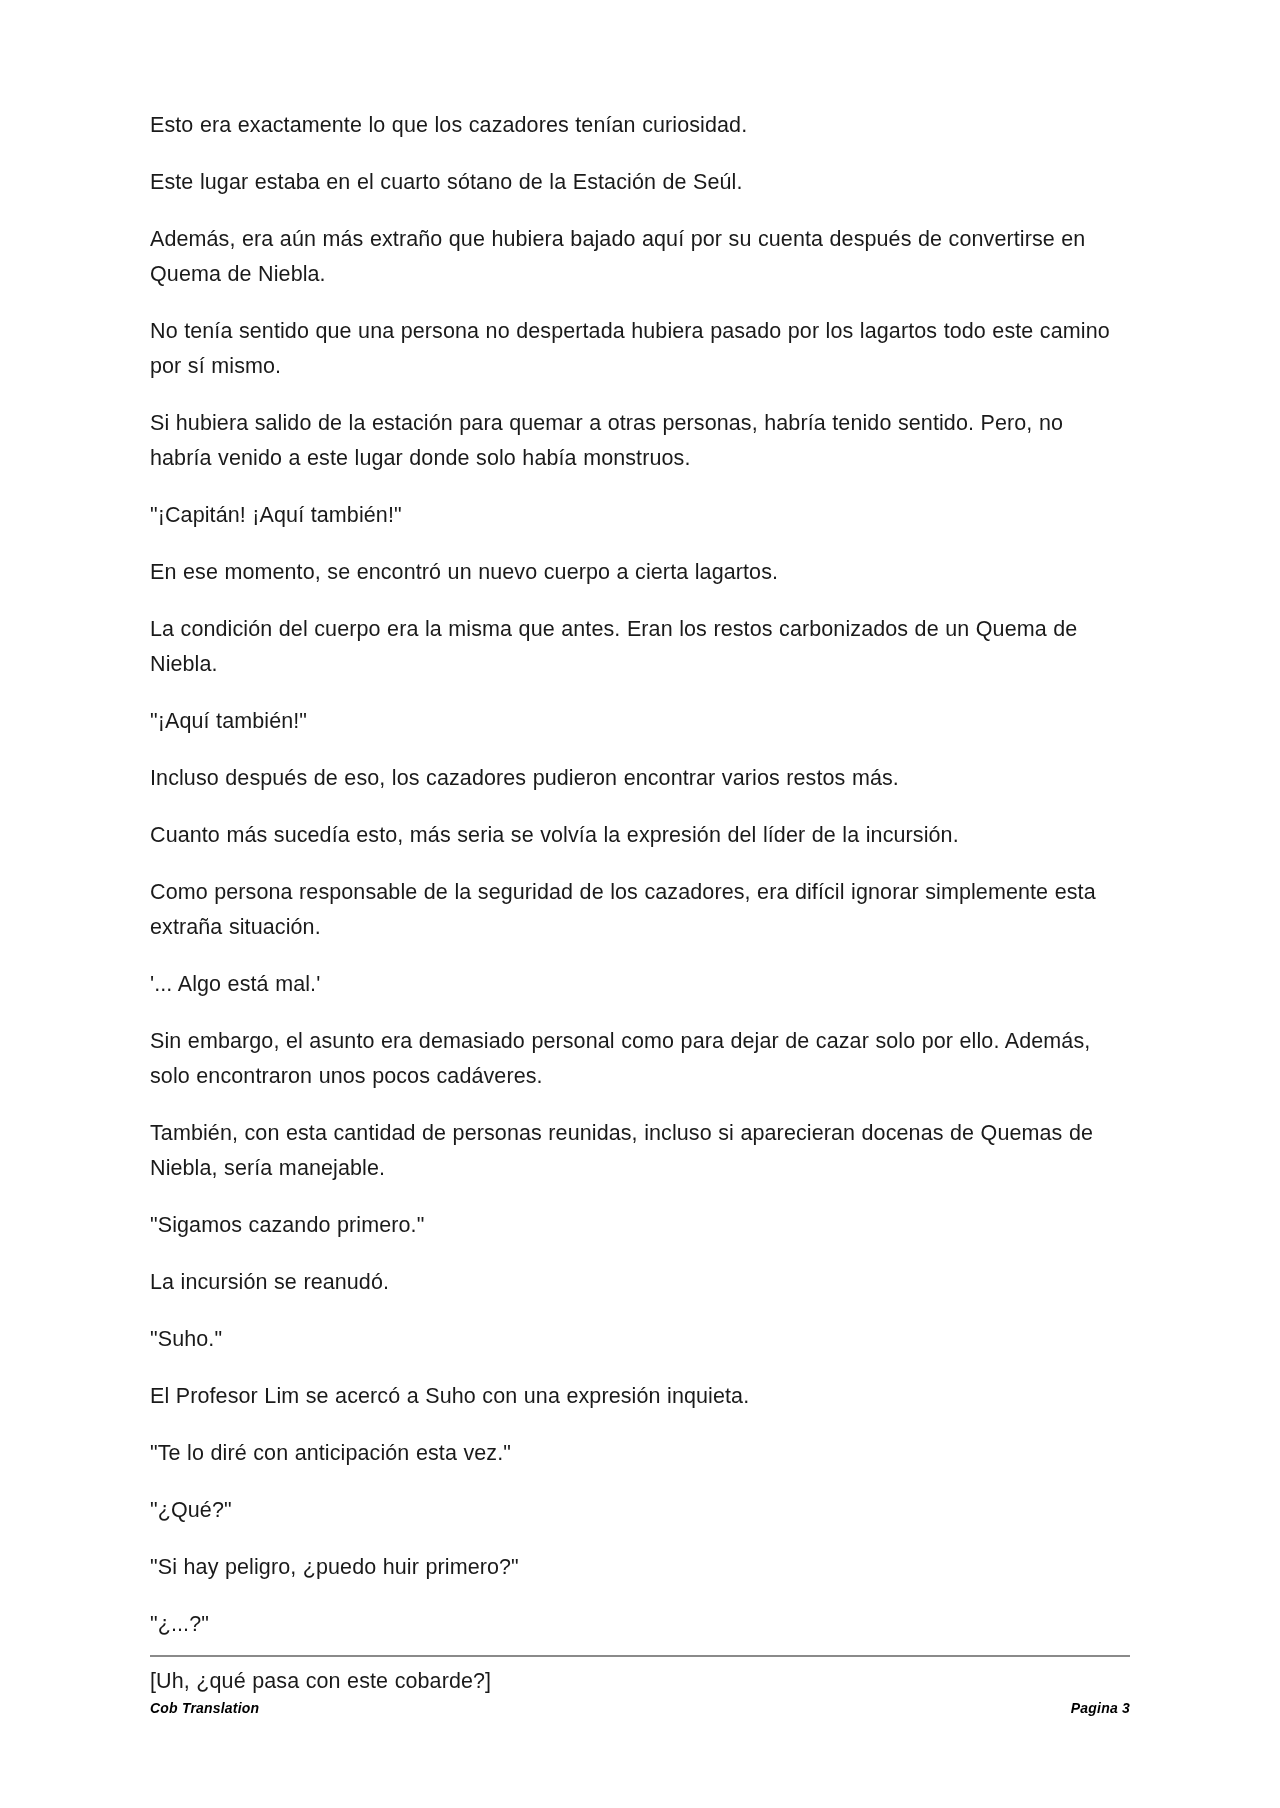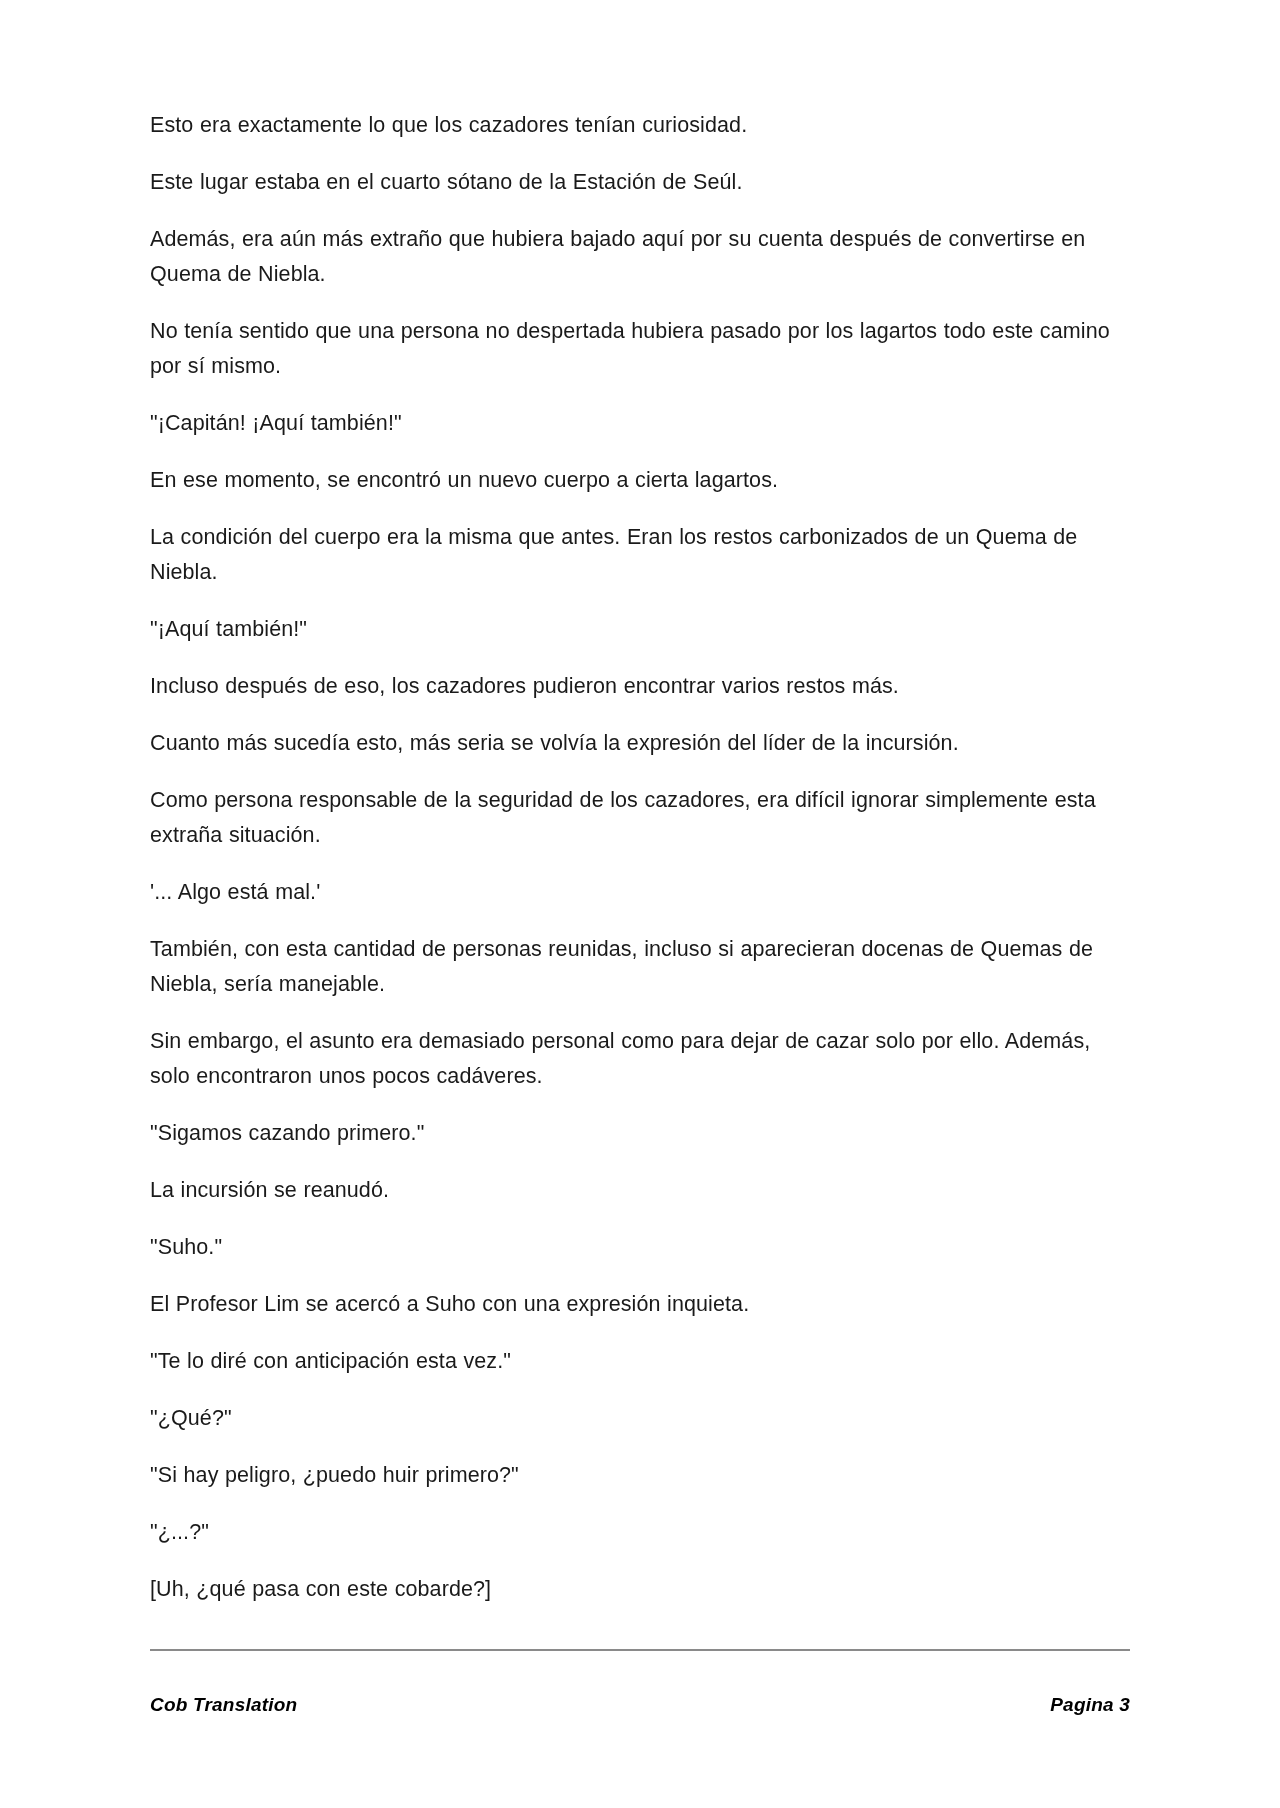--- a/index.html
+++ b/index.html
@@ -45,45 +45,46 @@
     border-top: 2px solid #8a8a8a;
     margin: 0 0 16px 0;
     width: 100%;
   }
   .footer-row {
     display: flex;
     justify-content: space-between;
     align-items: baseline;
     font-weight: bold;
     font-style: italic;
-    font-size: 19px;
+    font-size: 14px;
     color: #000;
   }
   .footer-left { letter-spacing: 0.2px; }
   .footer-right { letter-spacing: 0.2px; margin-top: 27px; }
 </style>
 </head>
 <body>
 
 <div class="page">
   <div class="body-text">
     <p class="para">Esto era exactamente lo que los cazadores tenían curiosidad.</p>
     <p class="para">Este lugar estaba en el cuarto sótano de la Estación de Seúl.</p>
     <p class="para">Además, era aún más extraño que hubiera bajado aquí por su cuenta después de convertirse en Quema de Niebla.</p>
     <p class="para">No tenía sentido que una persona no despertada hubiera pasado por los lagartos todo este camino por sí mismo.</p>
+    <p class="para">Si hubiera salido de la estación para quemar a otras personas, habría tenido sentido. Pero, no habría venido a este lugar donde solo había monstruos.</p>
     <p class="para">"¡Capitán! ¡Aquí también!"</p>
     <p class="para">En ese momento, se encontró un nuevo cuerpo a cierta lagartos.</p>
     <p class="para">La condición del cuerpo era la misma que antes. Eran los restos carbonizados de un Quema de Niebla.</p>
     <p class="para">"¡Aquí también!"</p>
     <p class="para">Incluso después de eso, los cazadores pudieron encontrar varios restos más.</p>
     <p class="para">Cuanto más sucedía esto, más seria se volvía la expresión del líder de la incursión.</p>
     <p class="para">Como persona responsable de la seguridad de los cazadores, era difícil ignorar simplemente esta extraña situación.</p>
     <p class="para">'... Algo está mal.'</p>
+    <p class="para">Sin embargo, el asunto era demasiado personal como para dejar de cazar solo por ello. Además, solo encontraron unos pocos cadáveres.</p>
     <p class="para">También, con esta cantidad de personas reunidas, incluso si aparecieran docenas de Quemas de Niebla, sería manejable.</p>
-    <p class="para">Sin embargo, el asunto era demasiado personal como para dejar de cazar solo por ello. Además, solo encontraron unos pocos cadáveres.</p>
     <p class="para">"Sigamos cazando primero."</p>
     <p class="para">La incursión se reanudó.</p>
     <p class="para">"Suho."</p>
     <p class="para">El Profesor Lim se acercó a Suho con una expresión inquieta.</p>
     <p class="para">"Te lo diré con anticipación esta vez."</p>
     <p class="para">"¿Qué?"</p>
     <p class="para">"Si hay peligro, ¿puedo huir primero?"</p>
     <p class="para">"¿...?"</p>
     <p class="para">[Uh, ¿qué pasa con este cobarde?]</p>
   </div>

